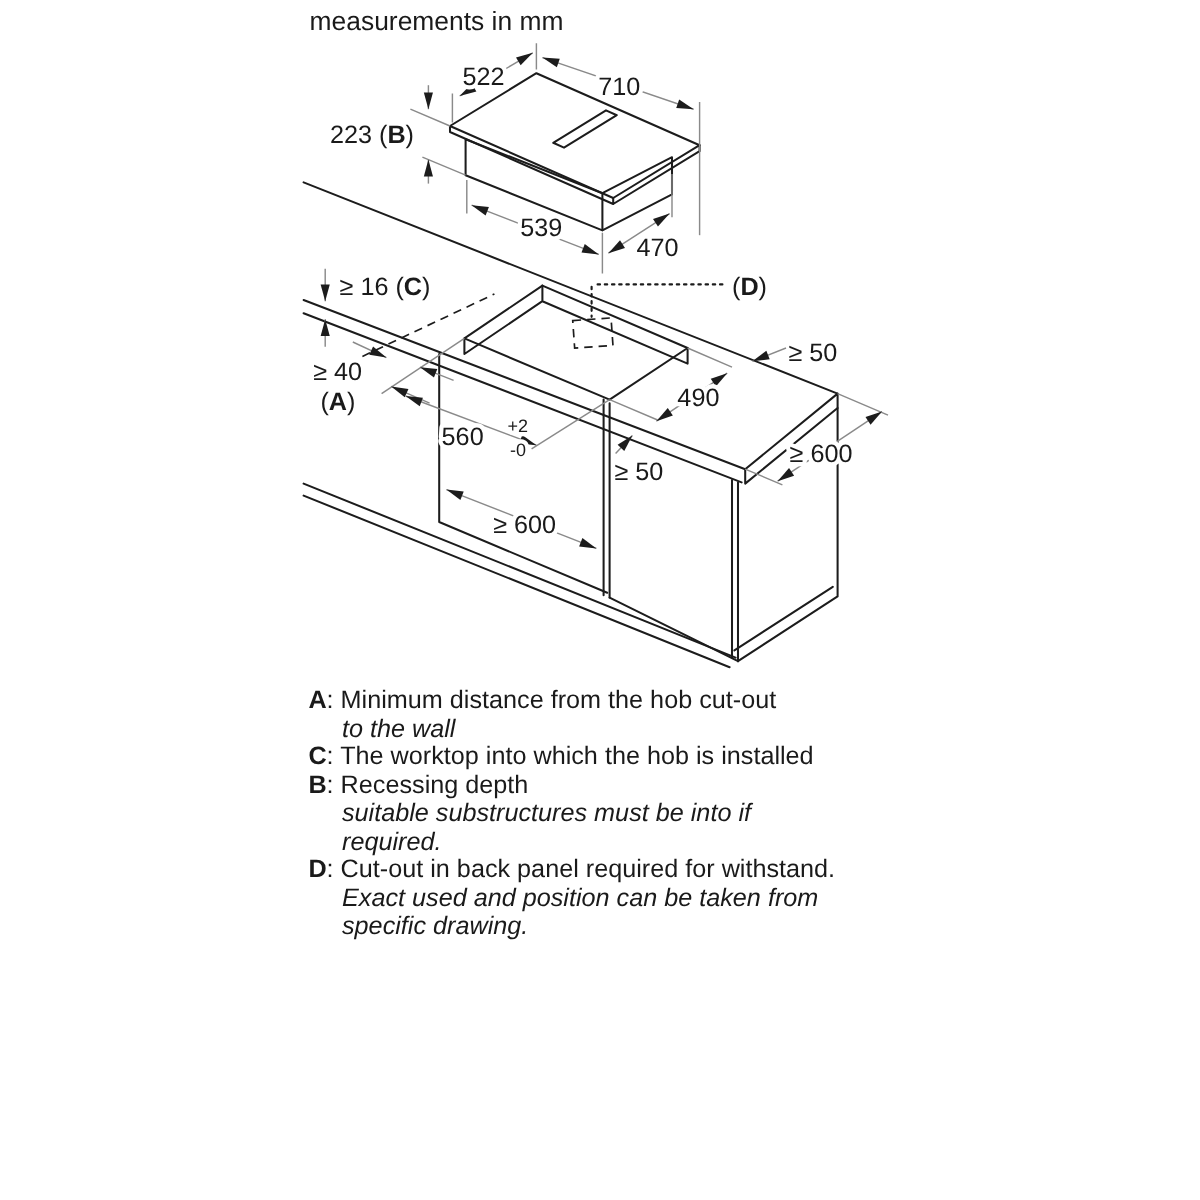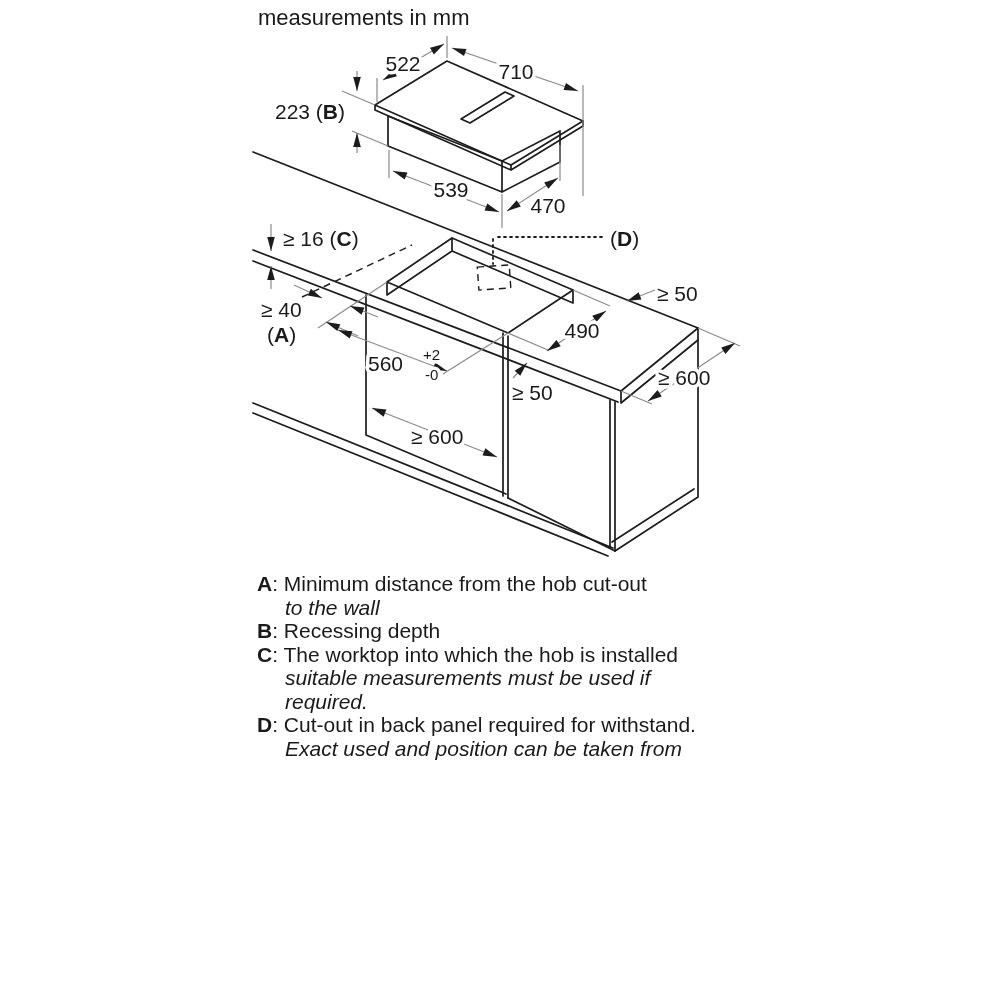--- a/index.html
+++ b/index.html
@@ -152,21 +152,22 @@
       <g>
         <path class="dim" d="M372,408 L497,457" marker-start="url(#ah)" marker-end="url(#ah)"></path>
         <text class="halo" x="411" y="444">≥ 600</text>
       </g>
     </g>
   </svg>
 
   <div id="notes">
     <div class="note-line"><b>A</b><span>: </span><span>Minimum distance from the hob cut-out</span></div>
     <div class="note-line indent"><span>to the wall</span></div>
+    <div class="note-line"><b>C</b><span>: </span><span>The worktop into which the hob is installed</span></div>
     <div class="note-line"><b>B</b><span>: </span><span>Recessing depth</span></div>
-    <div class="note-line"><b>C</b><span>: </span><span>The worktop into which the hob is installed</span></div>
-    <div class="note-line indent"><span>suitable measurements must be used if</span></div>
+    <div class="note-line indent"><span>suitable substructures must be into if</span></div>
     <div class="note-line indent"><span>required.</span></div>
     <div class="note-line"><b>D</b><span>: </span><span>Cut-out in back panel required for withstand.</span></div>
     <div class="note-line indent"><span>Exact used and position can be taken from</span></div>
+    <div class="note-line indent"><span>specific drawing.</span></div>
   </div>
 
 </div>
 
 </body></html>

